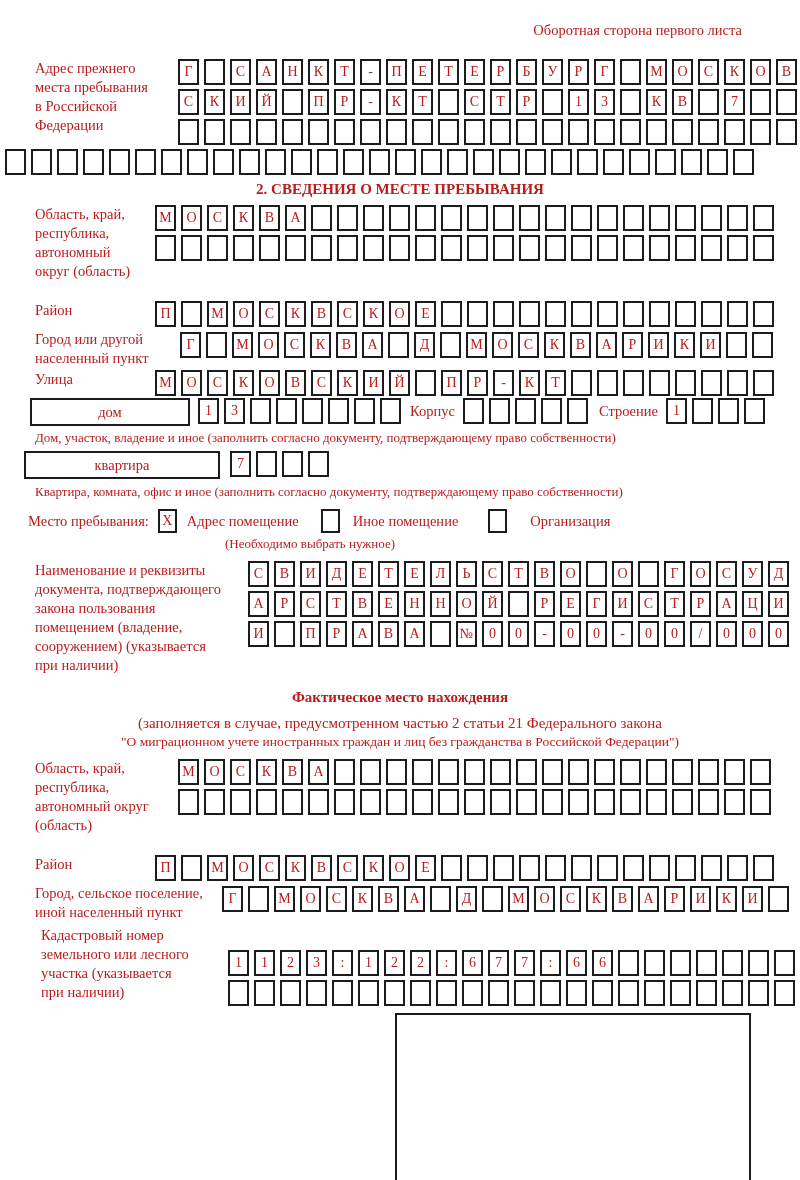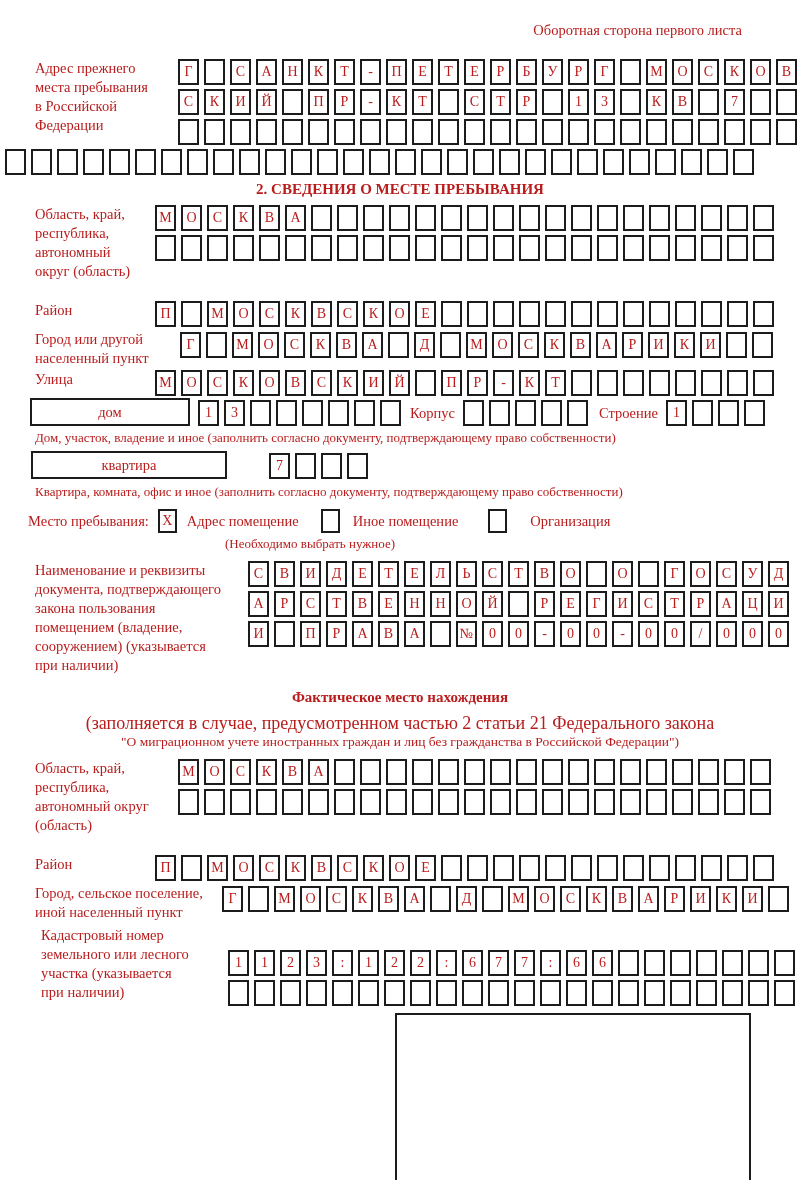--- a/index.html
+++ b/index.html
@@ -304,21 +304,21 @@
         <span class="cell"></span>
         <span class="cell"></span>
         <span class="cell"></span>
         <span class="cell"></span>
         <span class="cell"></span>
         <span class="cell"></span>
         <span class="cell"></span>
       </div>
   </div>
 
-  <div class="line" style="margin:2px 0 0 30px;align-items:flex-end;">
+  <div class="line" style="margin:2px 0 0 30px;align-items:flex-start;">
     <div class="bigbox" style="width:160px;">дом</div>
     <div class="boxrow" style="margin-left:8px;">
         <span class="cell">1</span>
         <span class="cell">3</span>
         <span class="cell"></span>
         <span class="cell"></span>
         <span class="cell"></span>
         <span class="cell"></span>
         <span class="cell"></span>
         <span class="cell"></span>
@@ -334,21 +334,21 @@
     <div class="inline-lbl" style="margin:0 8px 0 6px;">Строение</div>
     <div class="boxrow">
         <span class="cell">1</span>
         <span class="cell"></span>
         <span class="cell"></span>
         <span class="cell"></span>
       </div>
   </div>
   <div class="caption" style="margin:4px 0 0 35px;">Дом, участок, владение и иное (заполнить согласно документу, подтверждающему право собственности)</div>
 
-  <div class="line" style="margin:5px 0 0 31px;align-items:flex-end;gap:32px;">
+  <div class="line" style="margin:5px 0 0 24px;align-items:flex-start;">
     <div class="bigbox" style="width:196px;">квартира</div>
     <div class="boxrow" style="margin-left:10px;">
         <span class="cell">7</span>
         <span class="cell"></span>
         <span class="cell"></span>
         <span class="cell"></span>
       </div>
   </div>
   <div class="caption" style="margin:5px 0 0 35px;">Квартира, комната, офис и иное (заполнить согласно документу, подтверждающему право собственности)</div>
 
@@ -439,21 +439,21 @@
           <span class="cell">0</span>
           <span class="cell">/</span>
           <span class="cell">0</span>
           <span class="cell">0</span>
           <span class="cell">0</span>
         </div>
     </div>
   </div>
 
   <div class="sec-title" style="margin-top:14px;">Фактическое место нахождения</div>
-  <div class="caption center" style="margin-top:9px;font-size:18px;">(заполняется в случае, предусмотренном частью 2 статьи 21 Федерального закона</div>
+  <div class="caption center" style="margin-top:9px;font-size:15px;">(заполняется в случае, предусмотренном частью 2 статьи 21 Федерального закона</div>
   <div class="caption center" style="margin-top:3px;font-size:13.5px;">"О миграционном учете иностранных граждан и лиц без гражданства в Российской Федерации")</div>
 
   <div class="line" style="margin:9px 0 0 35px;">
     <div class="lbl" style="width:143px;">
       <div>Область, край,</div>
       <div>республика,</div>
       <div>автономный округ</div>
       <div>(область)</div>
     </div>
     <div class="rows">

